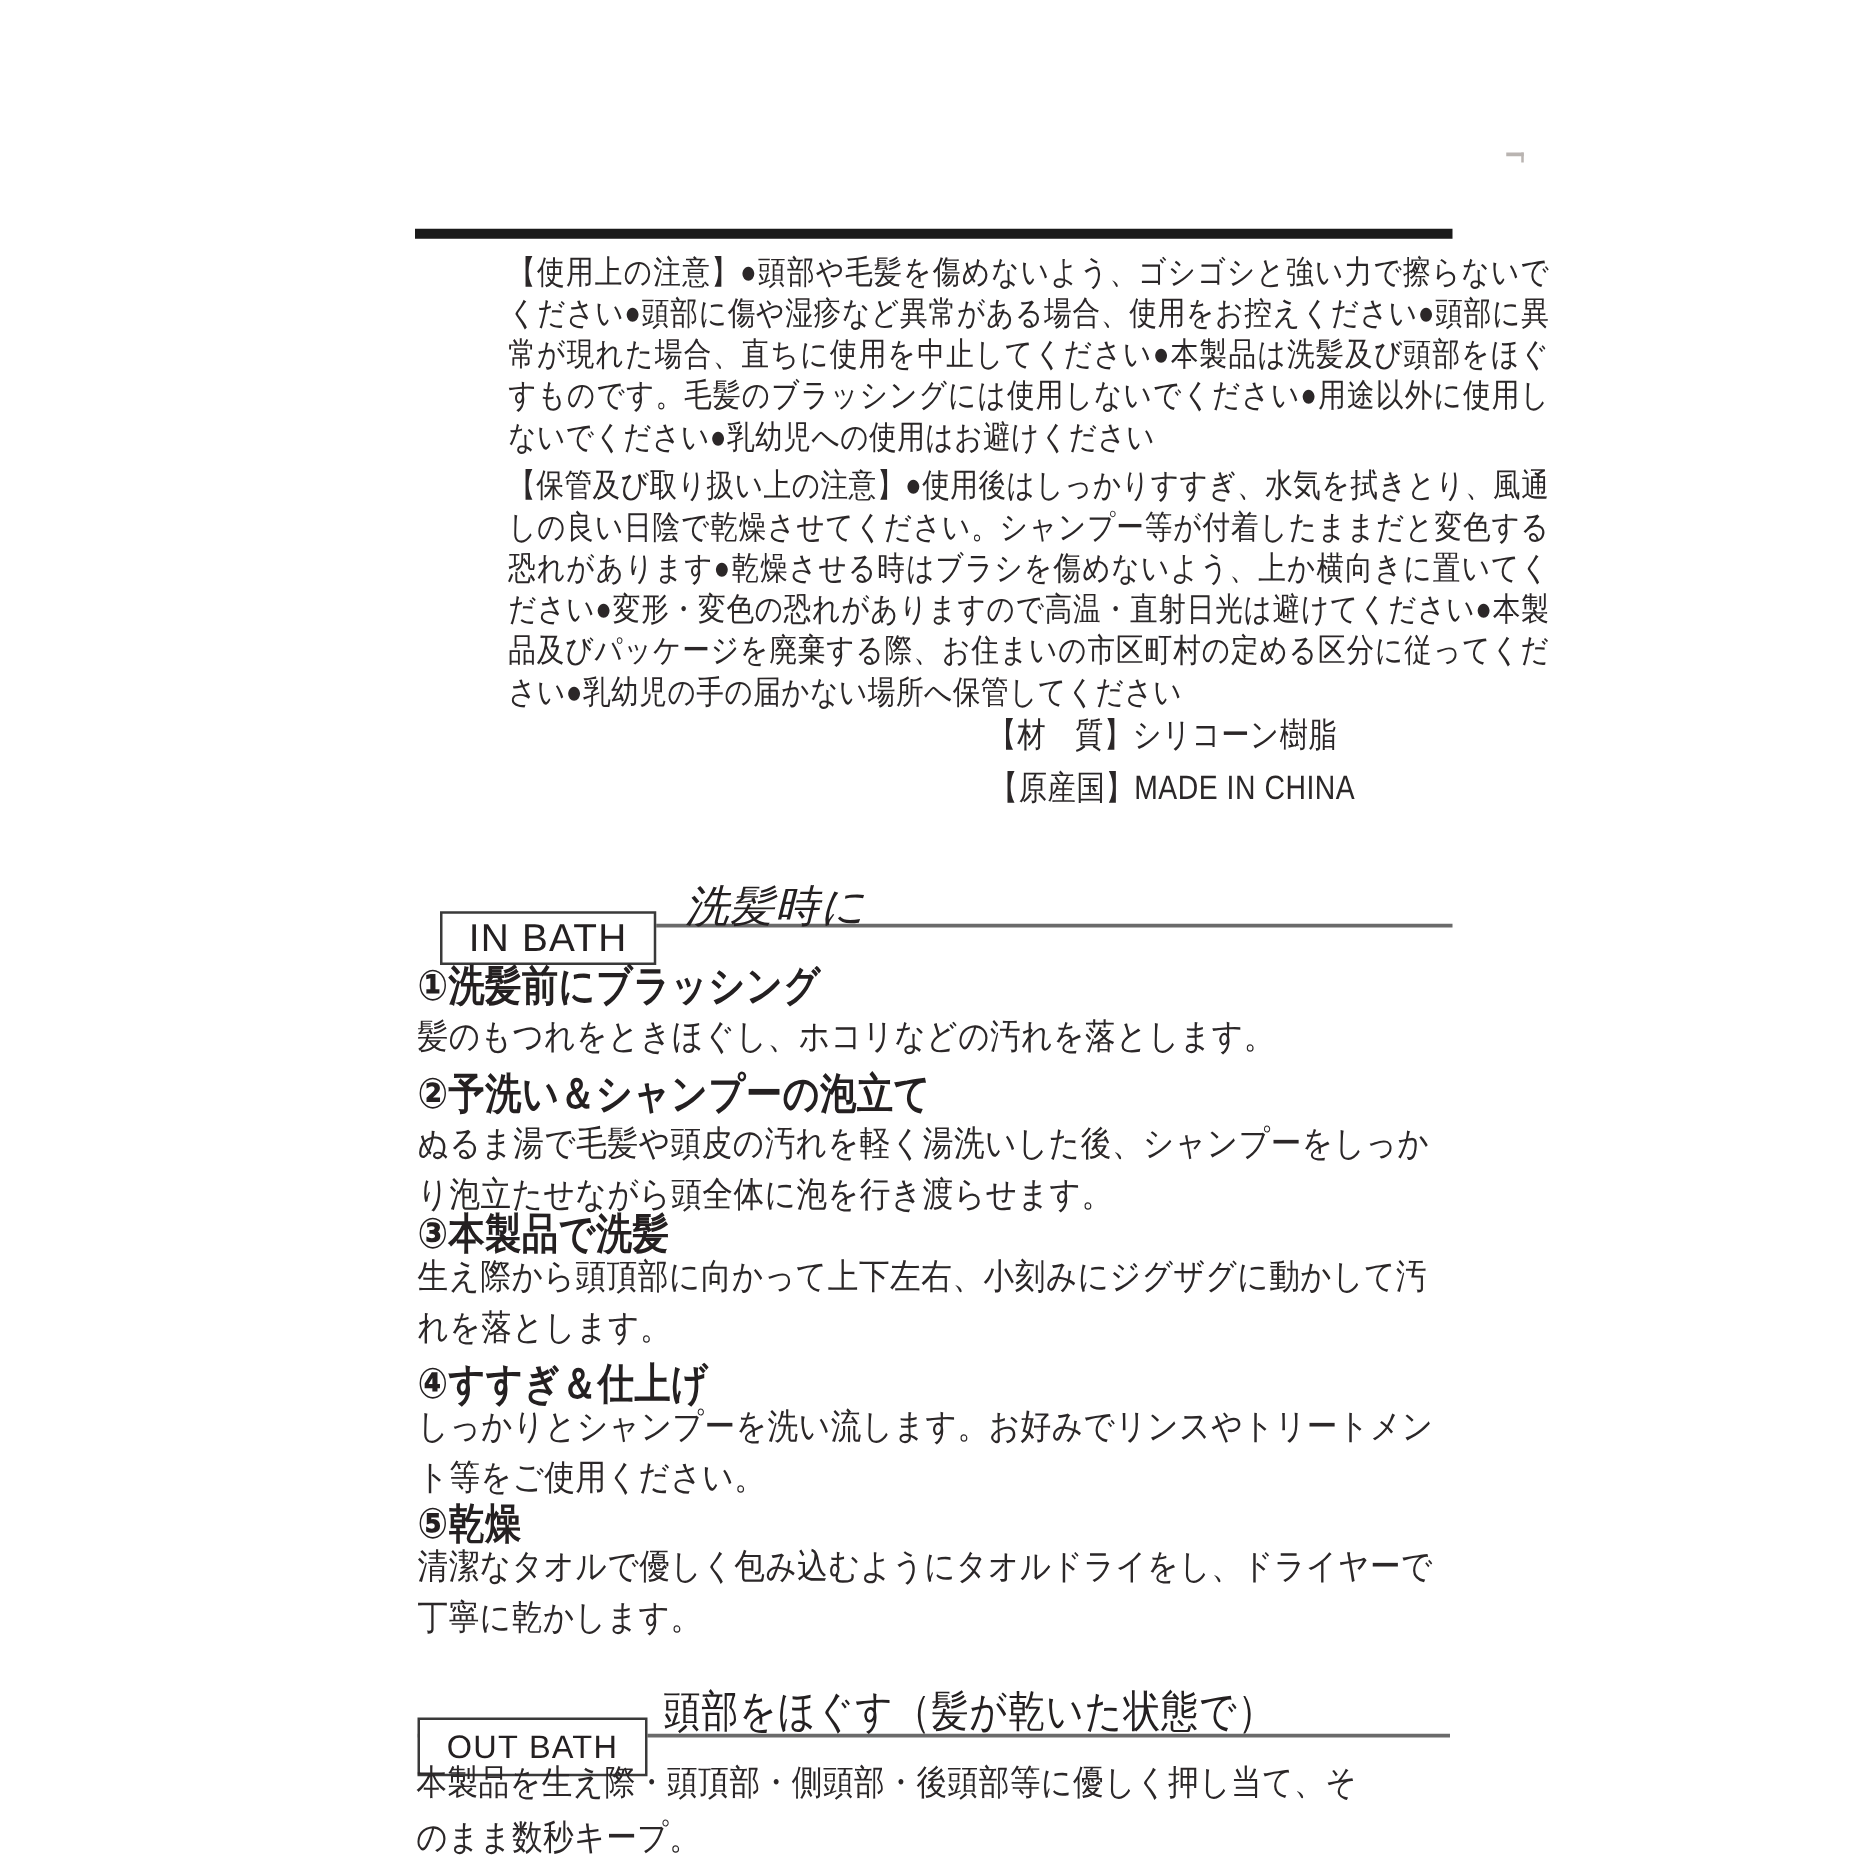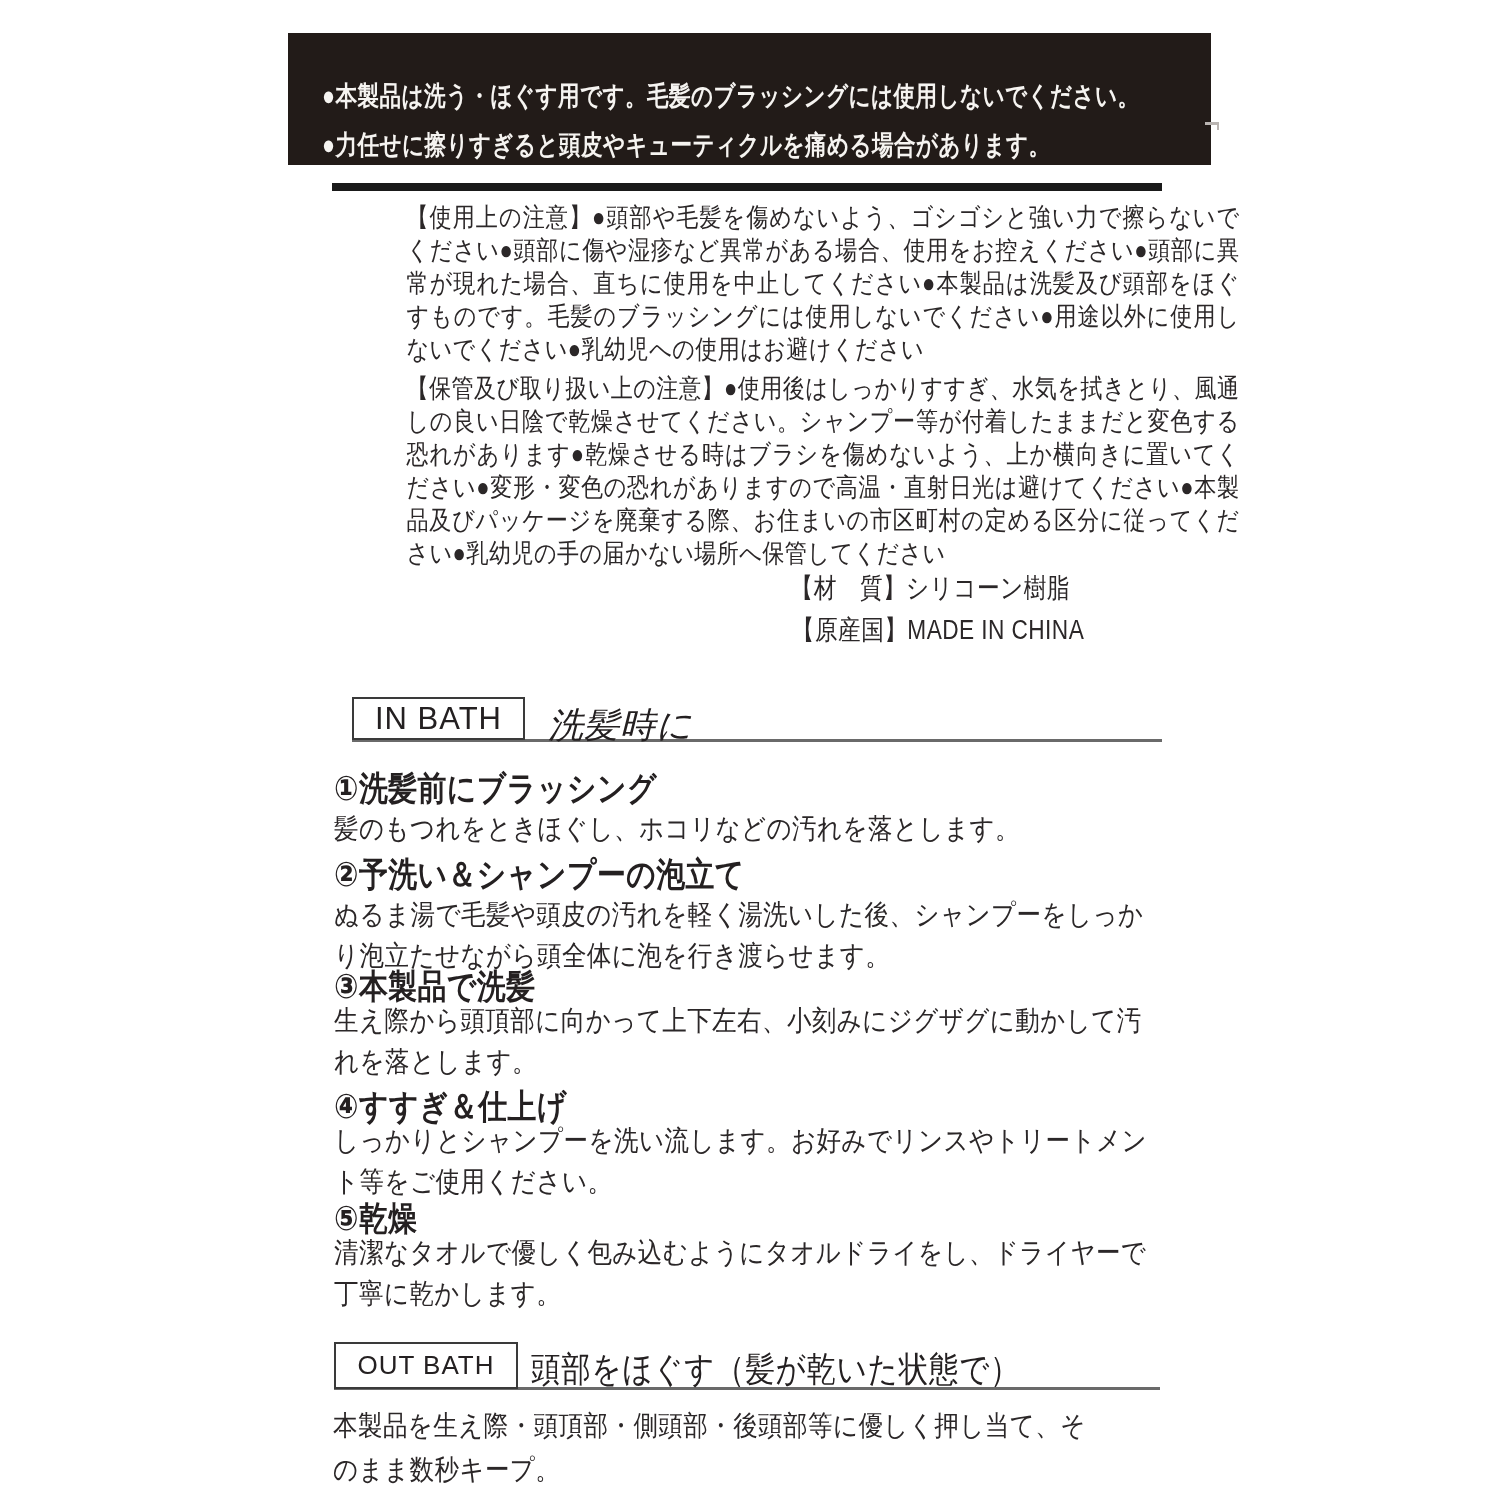--- a/index.html
+++ b/index.html
@@ -54,21 +54,21 @@
   #spec-origin{left:764px;top:612px;}
 
   
   .bath-rule{height:3px;background:#6a6a6a;}
   #inbath-rule{left:352px;top:739px;width:810px;}
   #outbath-rule{left:334px;top:1387px;width:826px;}
   .bath-box{
     background:#ffffff;border:2px solid #3a3a3a;
     display:flex;align-items:center;justify-content:center;
     box-sizing:border-box;
-    letter-spacing:1px;color:#242021;
+    letter-spacing:1px;color:#242021;margin-top:32px;
   }
   #inbath-box{left:352px;top:697px;width:173px;height:43px;font-size:31px;}
   #outbath-box{left:334px;top:1342px;width:184px;height:47px;font-size:26px;}
   .bath-title{
     font-size:35px;letter-spacing:1px;white-space:nowrap;color:#242021;
   }
   #inbath-title{left:548px;top:702px;font-style:italic;}
   #outbath-title{left:531px;top:1346px;transform:scaleX(0.84);transform-origin:0 0;}
 
   
@@ -99,24 +99,20 @@
     font-size:28px;line-height:44px;letter-spacing:0.5px;
     transform:scaleX(0.875);transform-origin:0 0;
     width:880px;
   }
 </style>
 </head>
 <body>
 
 <div id="page">
 
-  <div id="warning-box" class="abs">
-    <div id="warning-line-0" class="warning-line">●本製品は洗う・ほぐす用です。毛髪のブラッシングには使用しないでください。</div>
-    <div id="warning-line-1" class="warning-line">●力任せに擦りすぎると頭皮やキューティクルを痛める場合があります。</div>
-  </div>
   <div id="crop-mark" class="abs"></div>
 
   <div id="divider-bar" class="abs"></div>
 
   <div id="usage-notice" class="abs notice">【使用上の注意】●頭部や毛髪を傷めないよう、ゴシゴシと強い力で擦らないでください●頭部に傷や湿疹など異常がある場合、使用をお控えください●頭部に異常が現れた場合、直ちに使用を中止してください●本製品は洗髪及び頭部をほぐすものです。毛髪のブラッシングには使用しないでください●用途以外に使用しないでください●乳幼児への使用はお避けください</div>
   <div id="storage-notice" class="abs notice">【保管及び取り扱い上の注意】●使用後はしっかりすすぎ、水気を拭きとり、風通しの良い日陰で乾燥させてください。シャンプー等が付着したままだと変色する恐れがあります●乾燥させる時はブラシを傷めないよう、上か横向きに置いてください●変形・変色の恐れがありますので高温・直射日光は避けてください●本製品及びパッケージを廃棄する際、お住まいの市区町村の定める区分に従ってください●乳幼児の手の届かない場所へ保管してください</div>
 
   <div id="spec-material" class="abs spec-line">【材　質】シリコーン樹脂</div>
   <div id="spec-origin" class="abs spec-line">【原産国】MADE IN CHINA</div>
 

